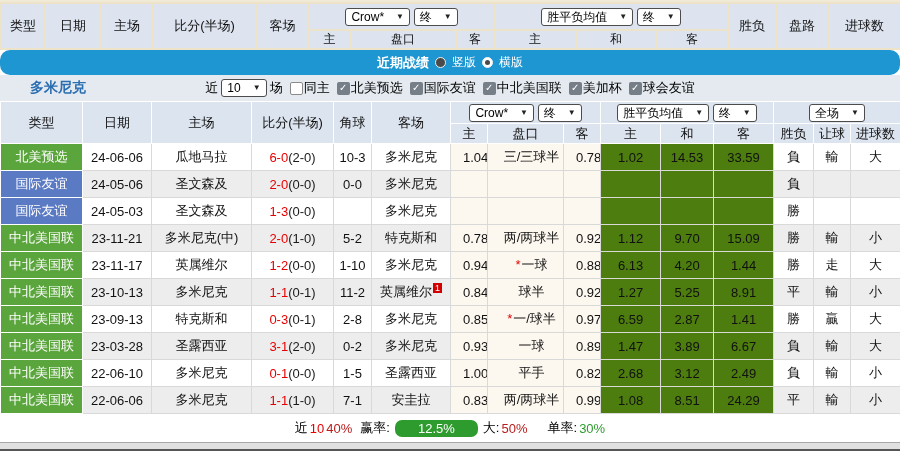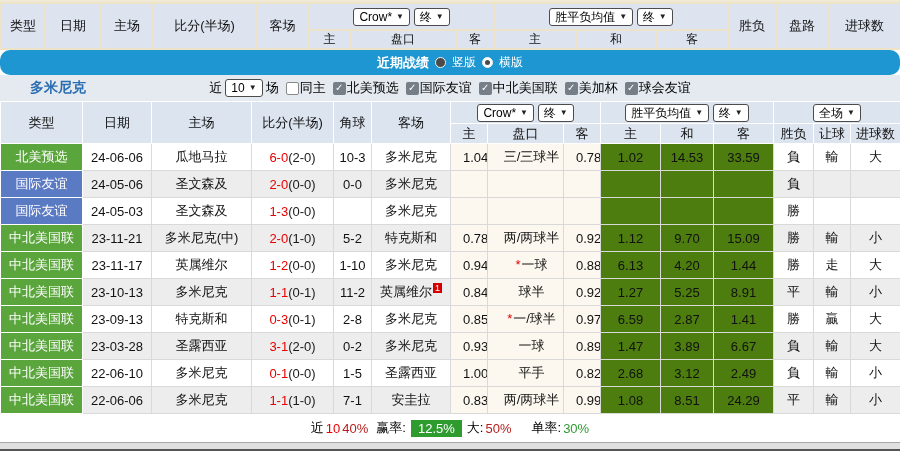--- a/index.html
+++ b/index.html
@@ -8,21 +8,21 @@
 
   
   .topwrap { background:#f0e9d6; padding-top:2px; }
   table { border-collapse:collapse; table-layout:fixed; width:900px; }
   .tt td { border:2px solid #ede3c8; background:#dde4ef; text-align:center;
            font-size:13px; color:#111; padding:0; }
   .tt .r1 td { height:27px; }
   .tt .r2 td { height:16px; font-size:12px; }
 
   
-  .sel { display:inline-flex; align-items:center; gap:4px; background:#fff;
+  .sel { display:inline-flex; align-items:center; gap:12px; background:#fff;
          border:1px solid #4c4c4c; border-radius:3px; padding:1px 5px; font-size:12px;
          color:#000; line-height:14px; cursor:default; }
   .sel .arr { font-size:8px; color:#222; }
 
   
   .banner { height:25px; background:#1e96d2; display:flex; align-items:center;
             justify-content:center; gap:6px; color:#fff; font-size:12px;border-radius:10px; }
   .banner .ttl { font-weight:bold; font-size:13px; }
   .radio { width:11px; height:11px; border-radius:50%; display:inline-block; vertical-align:middle; }
   .radio-off { background:#4a4a4a; border:1px solid #f2f2f2; }
@@ -63,21 +63,21 @@
   .r-red { color:#cc0000; }
   .r-green { color:#008000; }
   .r-blue { color:#3333bb; }
   .sup-badge { background:#d40000; color:#fff; font-size:9px; padding:0 2px; margin-left:1px;
                vertical-align:super; line-height:10px; }
 
   
   .foot { height:28px; display:flex; align-items:center; justify-content:center; gap:2px;
           font-size:13px; color:#000; background:#fff; }
   .f-red { color:#e60000; } .f-blue { color:#b91c1c; } .f-green { color:#2e9b2e; }
-  .f-badge { background:#2e9b2e; color:#fff; padding:1px 7px; margin:0 3px; }
+  .f-badge { background:#2e9b2e; color:#fff; padding:1px 23px; margin:0 3px;border-radius:7px; }
   .bottombar { height:9px; background:#e0e0e0; border-top:1px solid #a8a8a8;
                border-bottom:2px solid #555; }
 </style>
 </head>
 <body>
 
 <div class="stage">
 
   <div class="topwrap">
     <table class="tt">

